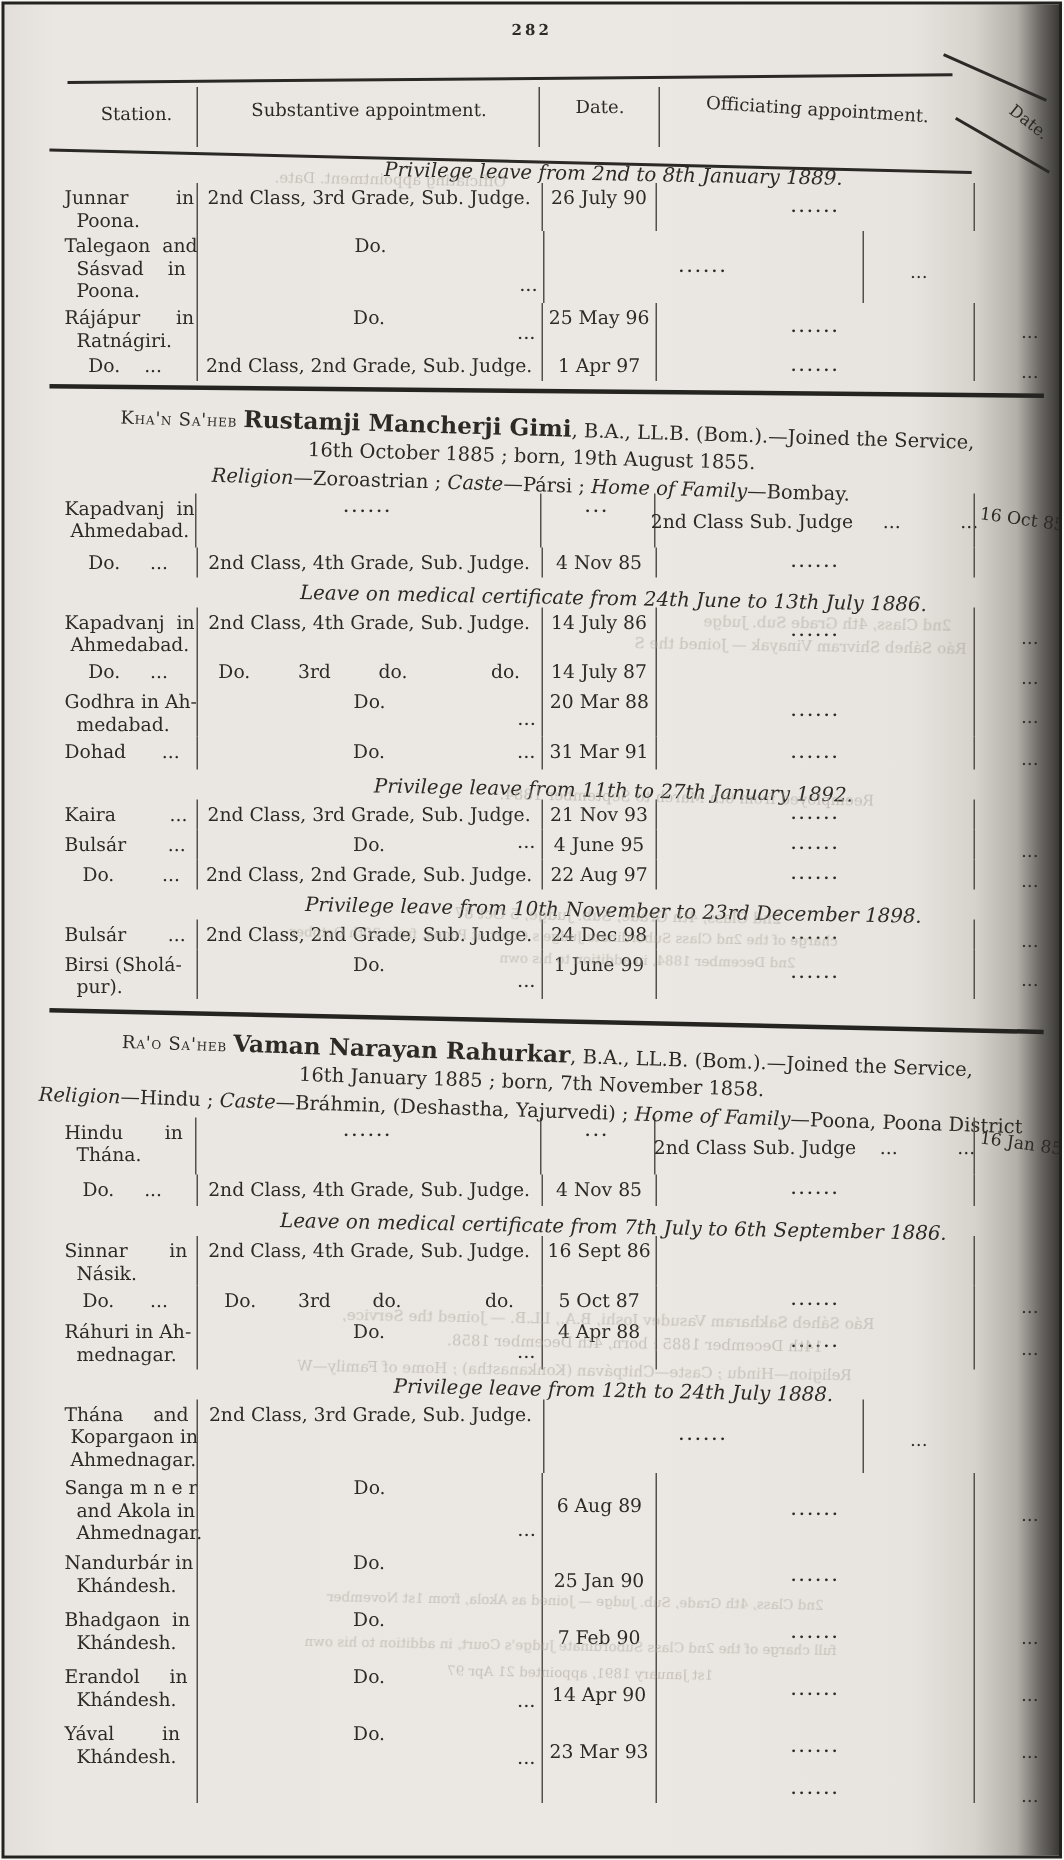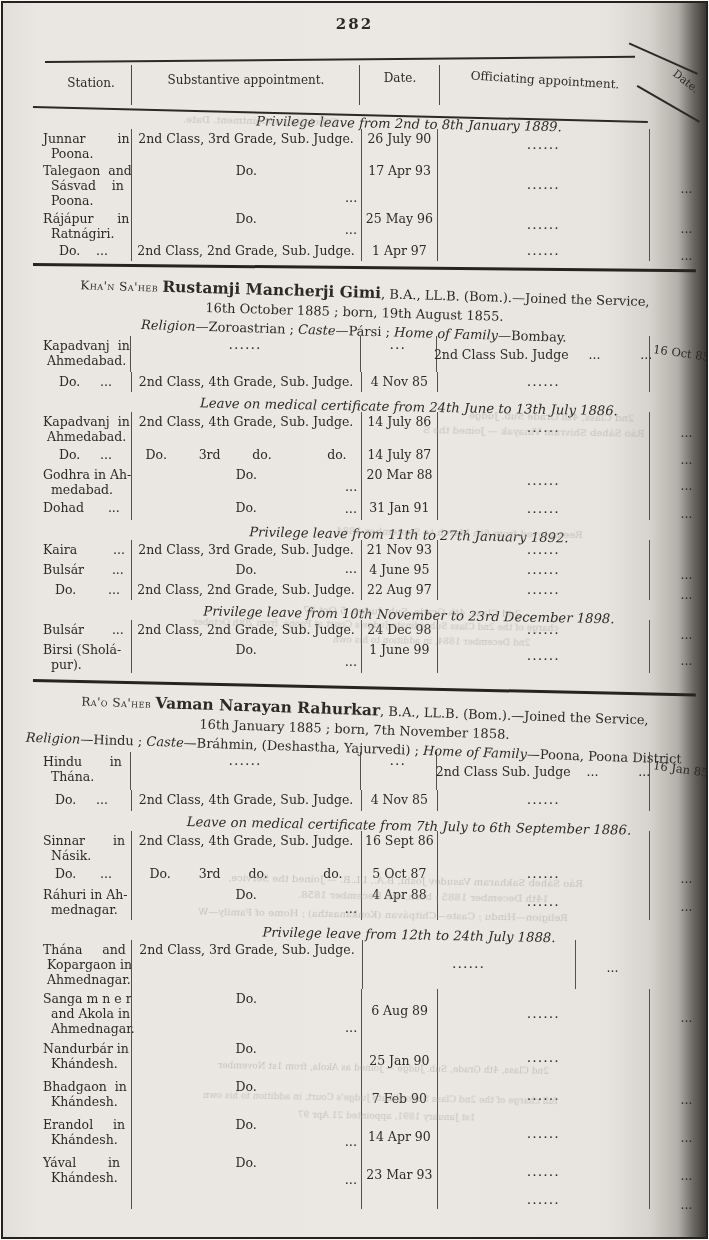--- a/index.html
+++ b/index.html
@@ -3,21 +3,21 @@
 <meta charset="utf-8">
 <style>
   html,body{margin:0;padding:0;}
   body{width:709px;height:1240px;overflow:hidden;background:#f7f6f4;
        font-family:"DejaVu Serif","Liberation Serif",serif;}
   .page{position:absolute;left:1px;top:1px;width:703px;height:1234px;
         border:2px solid #23221f;overflow:hidden;color:#2d2a25;
         background:linear-gradient(to right,#e2dfda 0,#eae7e2 5%,#ebe8e3 60%,#e7e4df 86%,#d6d3cd 92%,#b3afa9 96%,#6b6864 98.2%,#3b3936 100%);}
   .content{position:relative;width:100%;height:100%;}
 
-  .pageno{ text-align:center;margin-top:12px;font-size:15px;font-weight:bold;letter-spacing:2px;}
+  .pageno{ text-align:center;margin-top:12px;font-size:10px;font-weight:bold;letter-spacing:2px;}
 
   
   .thead{position:relative;height:50px;margin-top:26px;}
   .hline{position:absolute;background:#2b2925;height:2px;transform-origin:0 0;}
   .hl-top{left:42px;top:2px;width:590px;transform:rotate(-0.5deg);}
   .hl-bot{left:30px;top:47px;width:615px;transform:rotate(1.4deg);}
   .curl{position:absolute;background:#2b2925;height:2px;transform-origin:100% 0;}
   .curl1{right:8px;top:14px;width:75px;transform:rotate(24deg);}
   .curl2{right:6px;top:62px;width:72px;transform:rotate(30deg);}
   .vstub{position:absolute;width:1px;background:#4c4942;top:6px;height:40px;}
@@ -109,21 +109,20 @@
         <div class="row" style="min-height: 48px;">
           <div class="cell c-station">
             <div class="st-line">Talegaon  and</div>
             <div class="st-line">  Sásvad    in</div>
             <div class="st-line">  Poona.</div>
           </div>
           <div class="cell c-sub">
             <div class="txt">Do.</div>
             <div class="subdots">...</div>
           </div>
-          <div class="cell c-date">17 Apr 93</div>
           <div class="cell c-off">
             <div class="txt dots">......</div>
           </div>
           <div class="cell c-rdate">
             <div class="rdots">...</div>
           </div>
         </div>
         <div class="row" style="min-height: 32px;">
           <div class="cell c-station">
             <div class="st-line">Rájápur      in</div>
@@ -247,21 +246,21 @@
           </div>
         </div>
         <div class="row" style="min-height: 22px;">
           <div class="cell c-station">
             <div class="st-line">Dohad      ...</div>
           </div>
           <div class="cell c-sub">
             <div class="txt">Do.</div>
             <div class="subdots">...</div>
           </div>
-          <div class="cell c-date">31 Jan 91</div>
+          <div class="cell c-date">31 Mar 91</div>
           <div class="cell c-off">
             <div class="txt dots">......</div>
           </div>
           <div class="cell c-rdate">
             <div class="rdots">...</div>
           </div>
         </div>
         <div class="leaverow">Privilege leave from 11th to 27th January 1892.</div>
         <div class="row" style="min-height: 20px;">
           <div class="cell c-station">

